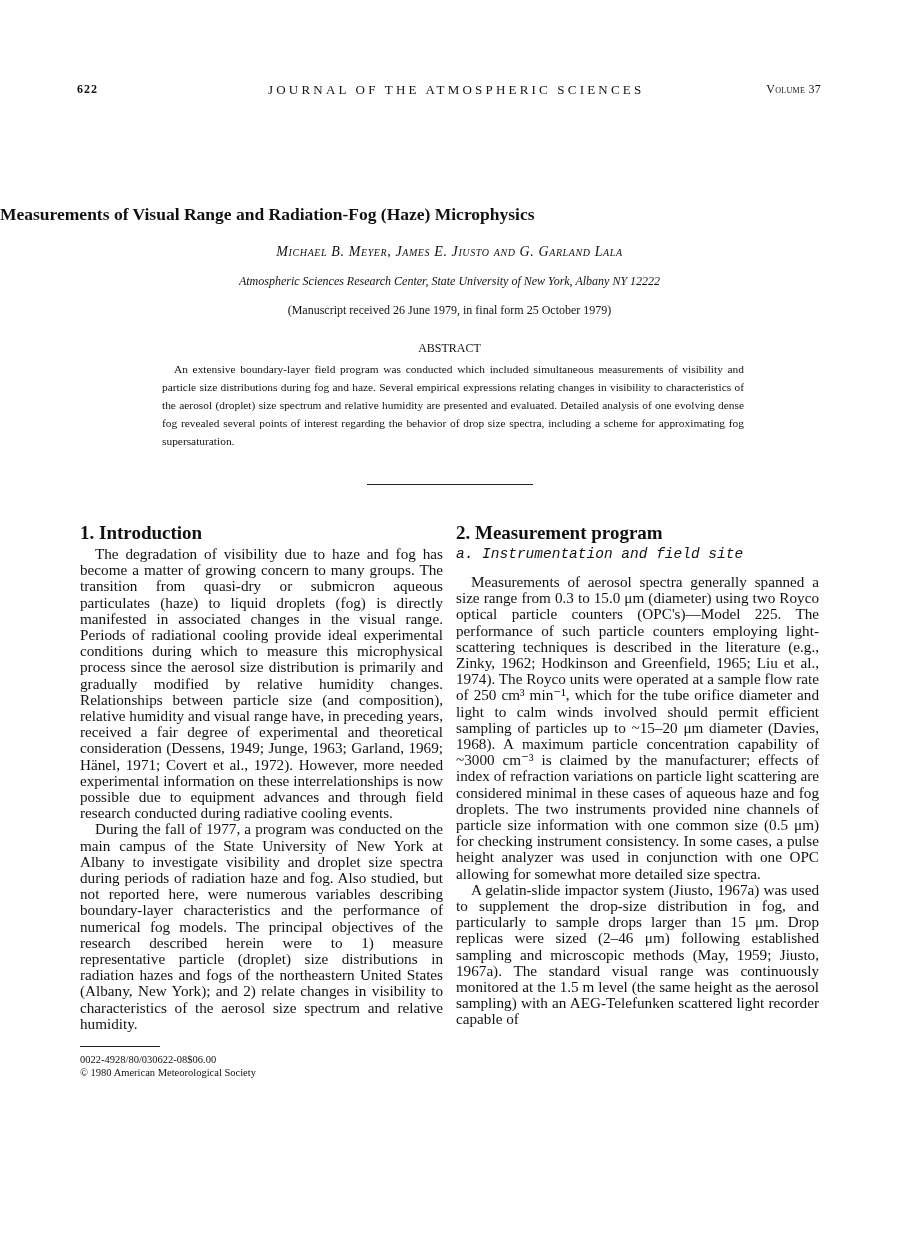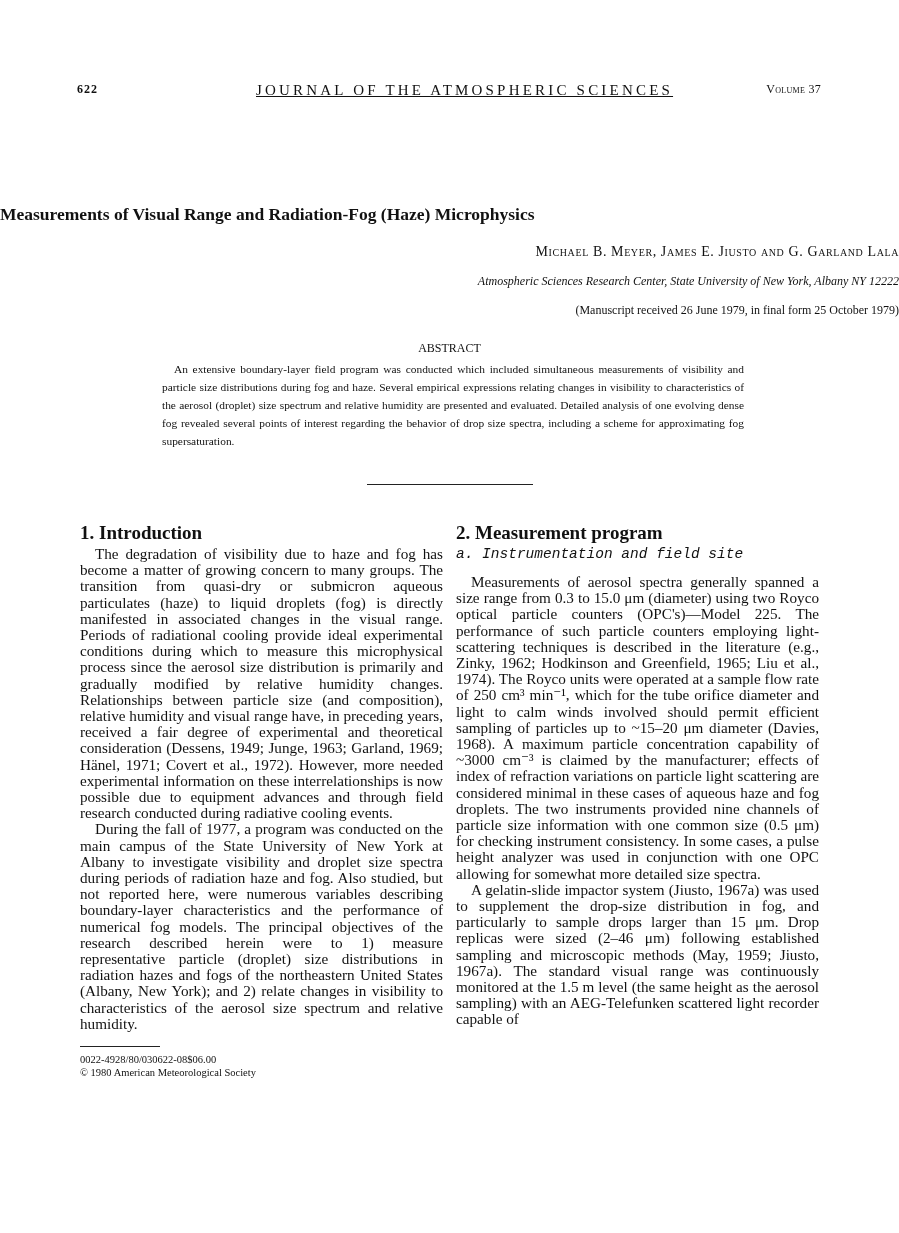--- a/index.html
+++ b/index.html
@@ -1,28 +1,28 @@
 <!DOCTYPE html>
 <html><head>
 <meta charset="utf-8">
 <style>
   html, body { margin: 0; padding: 0; background: #ffffff; }
   body { width: 899px; height: 1233px; position: relative; overflow: hidden;
          font-family: "Liberation Serif", "DejaVu Serif", serif; color: #111; }
   .running-head { position: absolute; top: 82px; left: 0; width: 899px; height: 20px; padding-left: 8px; }
   .rh-page { position: absolute; left: 77px; top: 0; font-size: 12px; letter-spacing: 1px; font-weight: bold; }
-  .rh-journal { position: absolute; left: 256px; top: 0; font-size: 15px; letter-spacing: 3.2px; text-decoration: underline; }
+  .rh-journal { position: absolute; left: 268px; top: 0; font-size: 13px; letter-spacing: 3.2px; }
   .rh-volume { position: absolute; right: 86px; top: 0; font-size: 12px; font-variant: small-caps; letter-spacing: 0.3px; }
   .title { position: absolute; top: 204px; left: 0; width: 899px; text-align: left;
            font-size: 17.5px; font-weight: bold; }
-  .authors { position: absolute; top: 244px; left: 0; width: 899px; text-align: right;
-             font-size: 14px; font-variant: small-caps; letter-spacing: 0.6px; }
-  .affiliation { position: absolute; top: 274px; left: 0; width: 899px; text-align: right;
+  .authors { position: absolute; top: 244px; left: 0; width: 899px; text-align: center;
+             font-size: 14px; font-variant: small-caps; letter-spacing: 0.6px; font-style: italic; }
+  .affiliation { position: absolute; top: 274px; left: 0; width: 899px; text-align: center;
                  font-size: 12px; font-style: italic; }
-  .manuscript { position: absolute; top: 303px; left: 0; width: 899px; text-align: right; font-size: 12px; }
+  .manuscript { position: absolute; top: 303px; left: 0; width: 899px; text-align: center; font-size: 12px; }
   .abstract-heading { position: absolute; top: 341px; left: 0; width: 899px; text-align: center; font-size: 12px; font-family: Liberation Serif, serif; }
   .abstract-body { position: absolute; top: 360px; left: 162px; width: 582px; font-size: 11.4px;
                    line-height: 18px; text-align: justify; text-indent: 12px; }
   .divider { position: absolute; top: 484px; left: 367px; width: 166px; height: 0; border-top: 1.5px solid #222; }
   .column { position: absolute; top: 522px; width: 363px; }
   .col-left { left: 80px; }
   .col-right { left: 456px; }
   .section-heading { font-size: 19px; font-weight: bold; margin: 0 0 6px 0; height: 18px; }
   .subsection-heading { font-size: 14.5px; font-style: italic; margin: 0 0 12px 0; font-family: Liberation Mono, monospace; }
   .para { font-size: 15.2px; line-height: 16.2px; text-align: justify; text-indent: 15px; margin: 0; }

